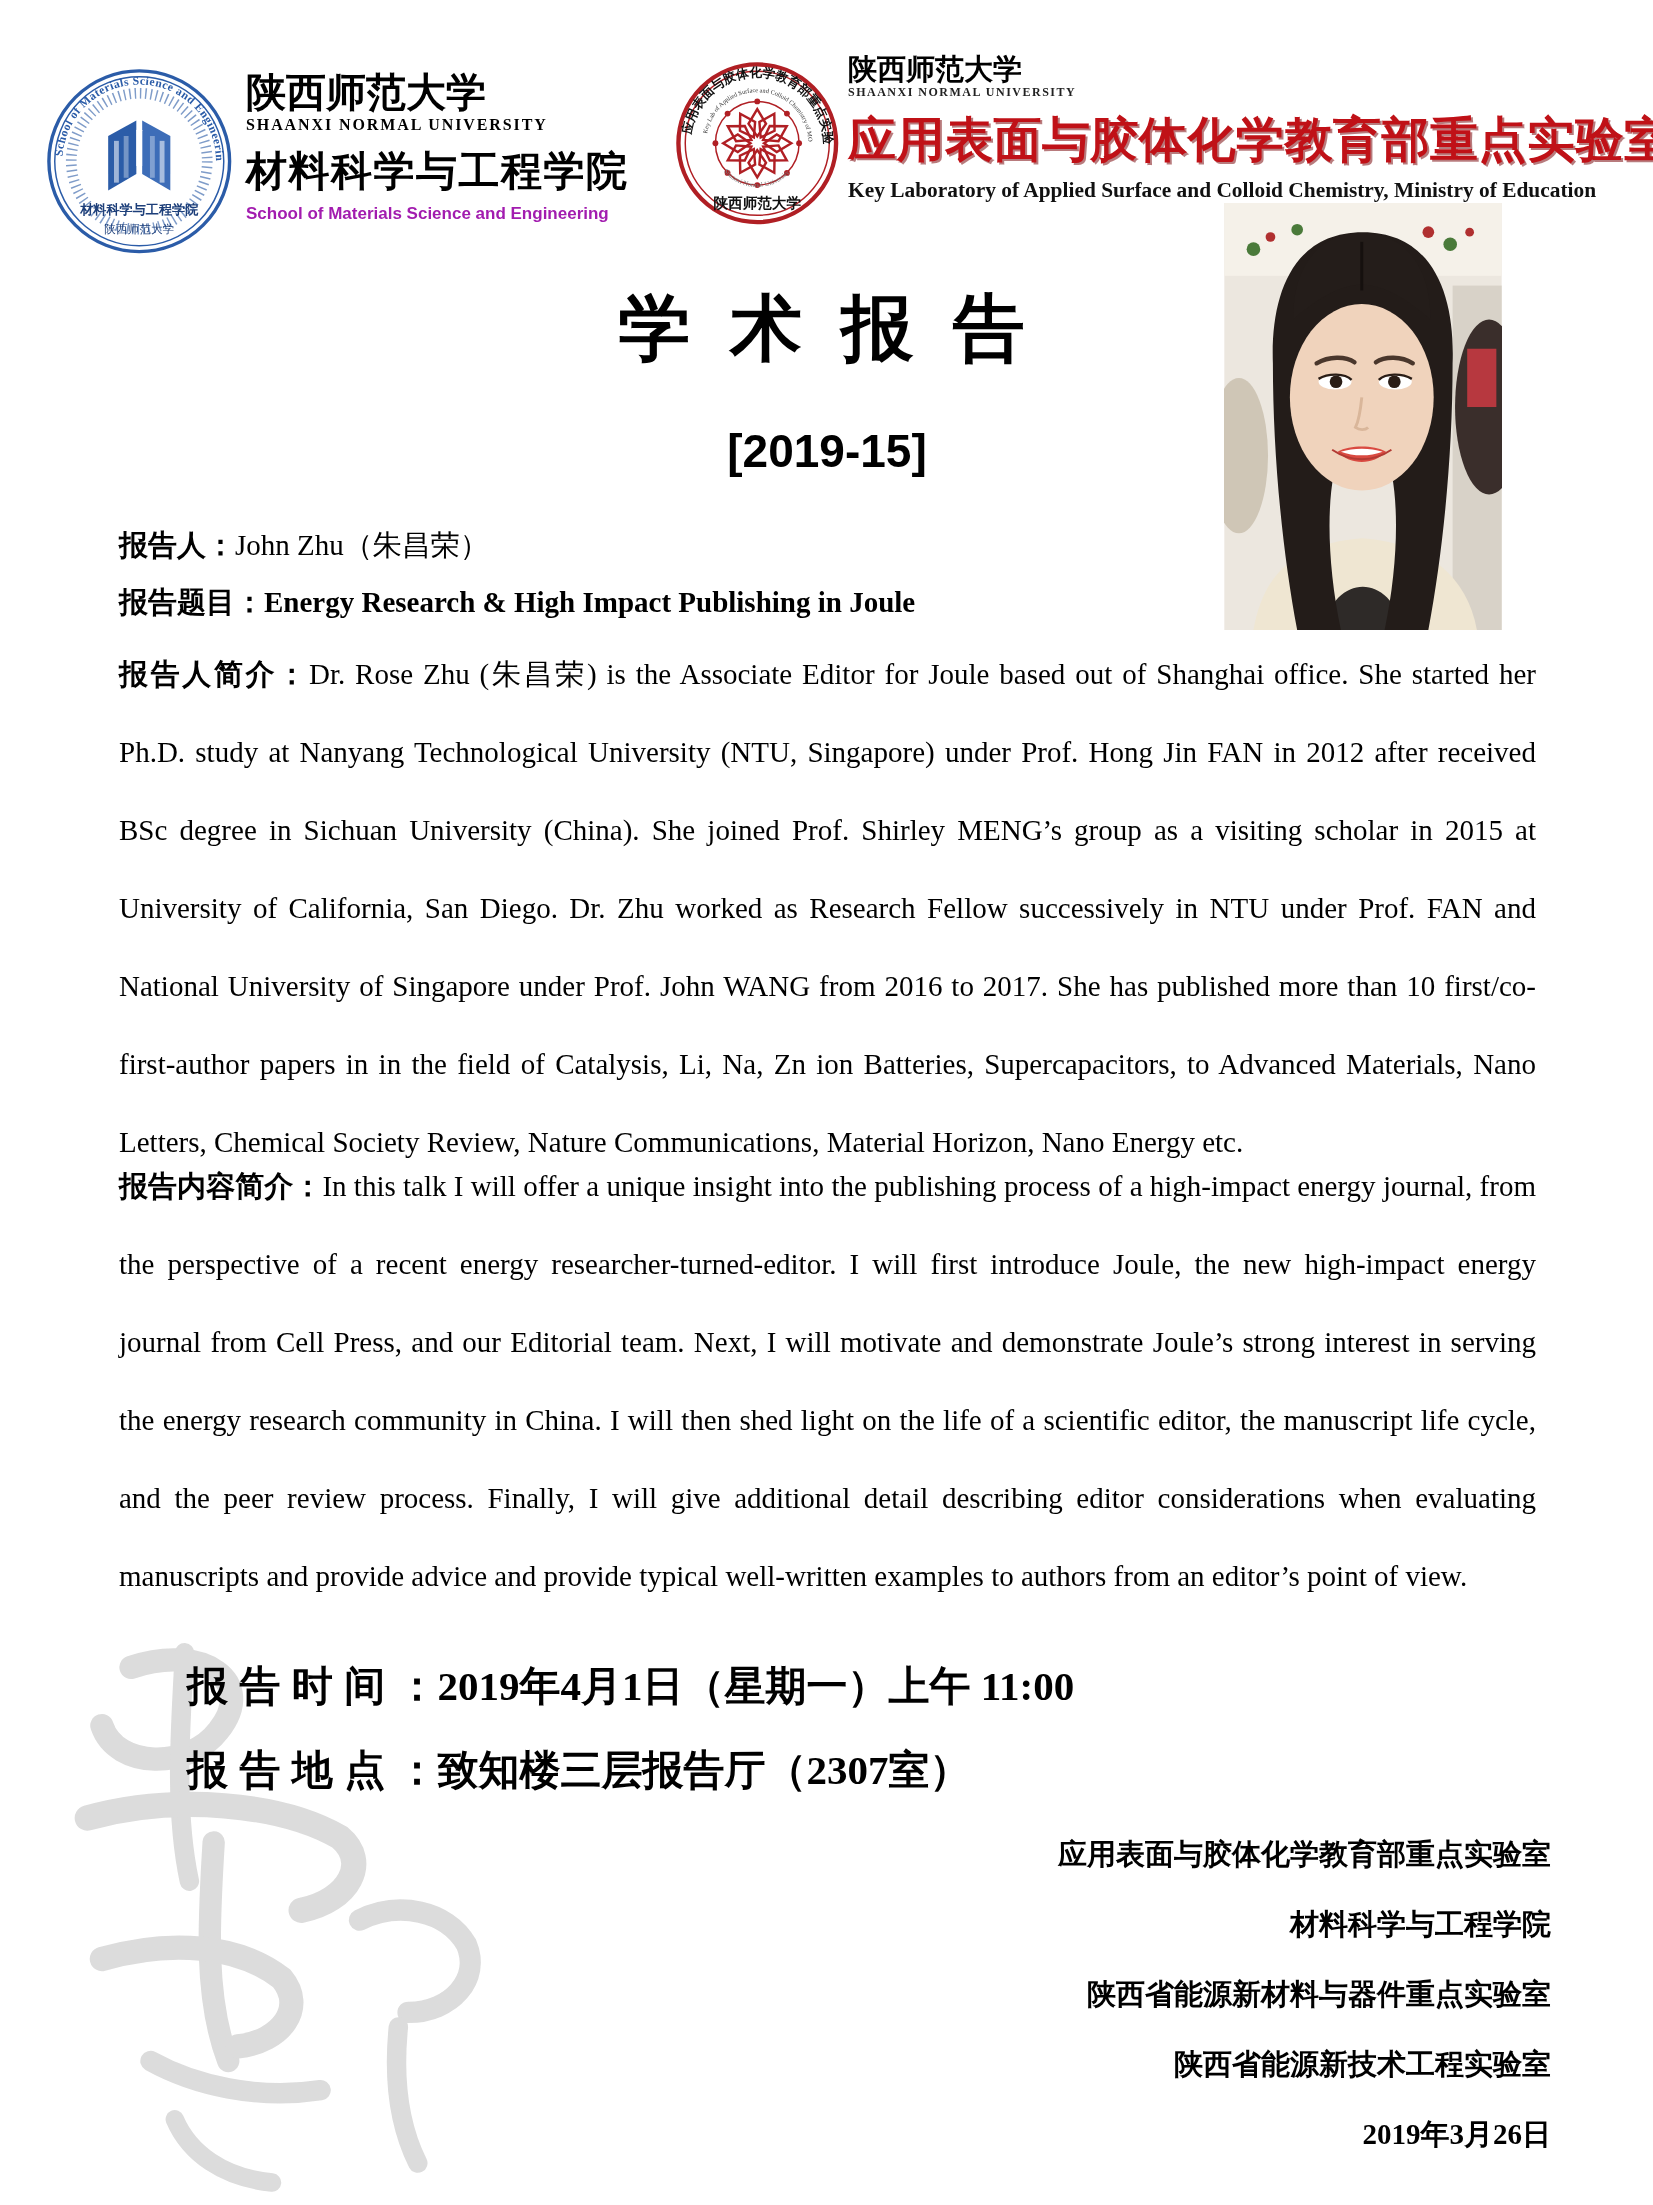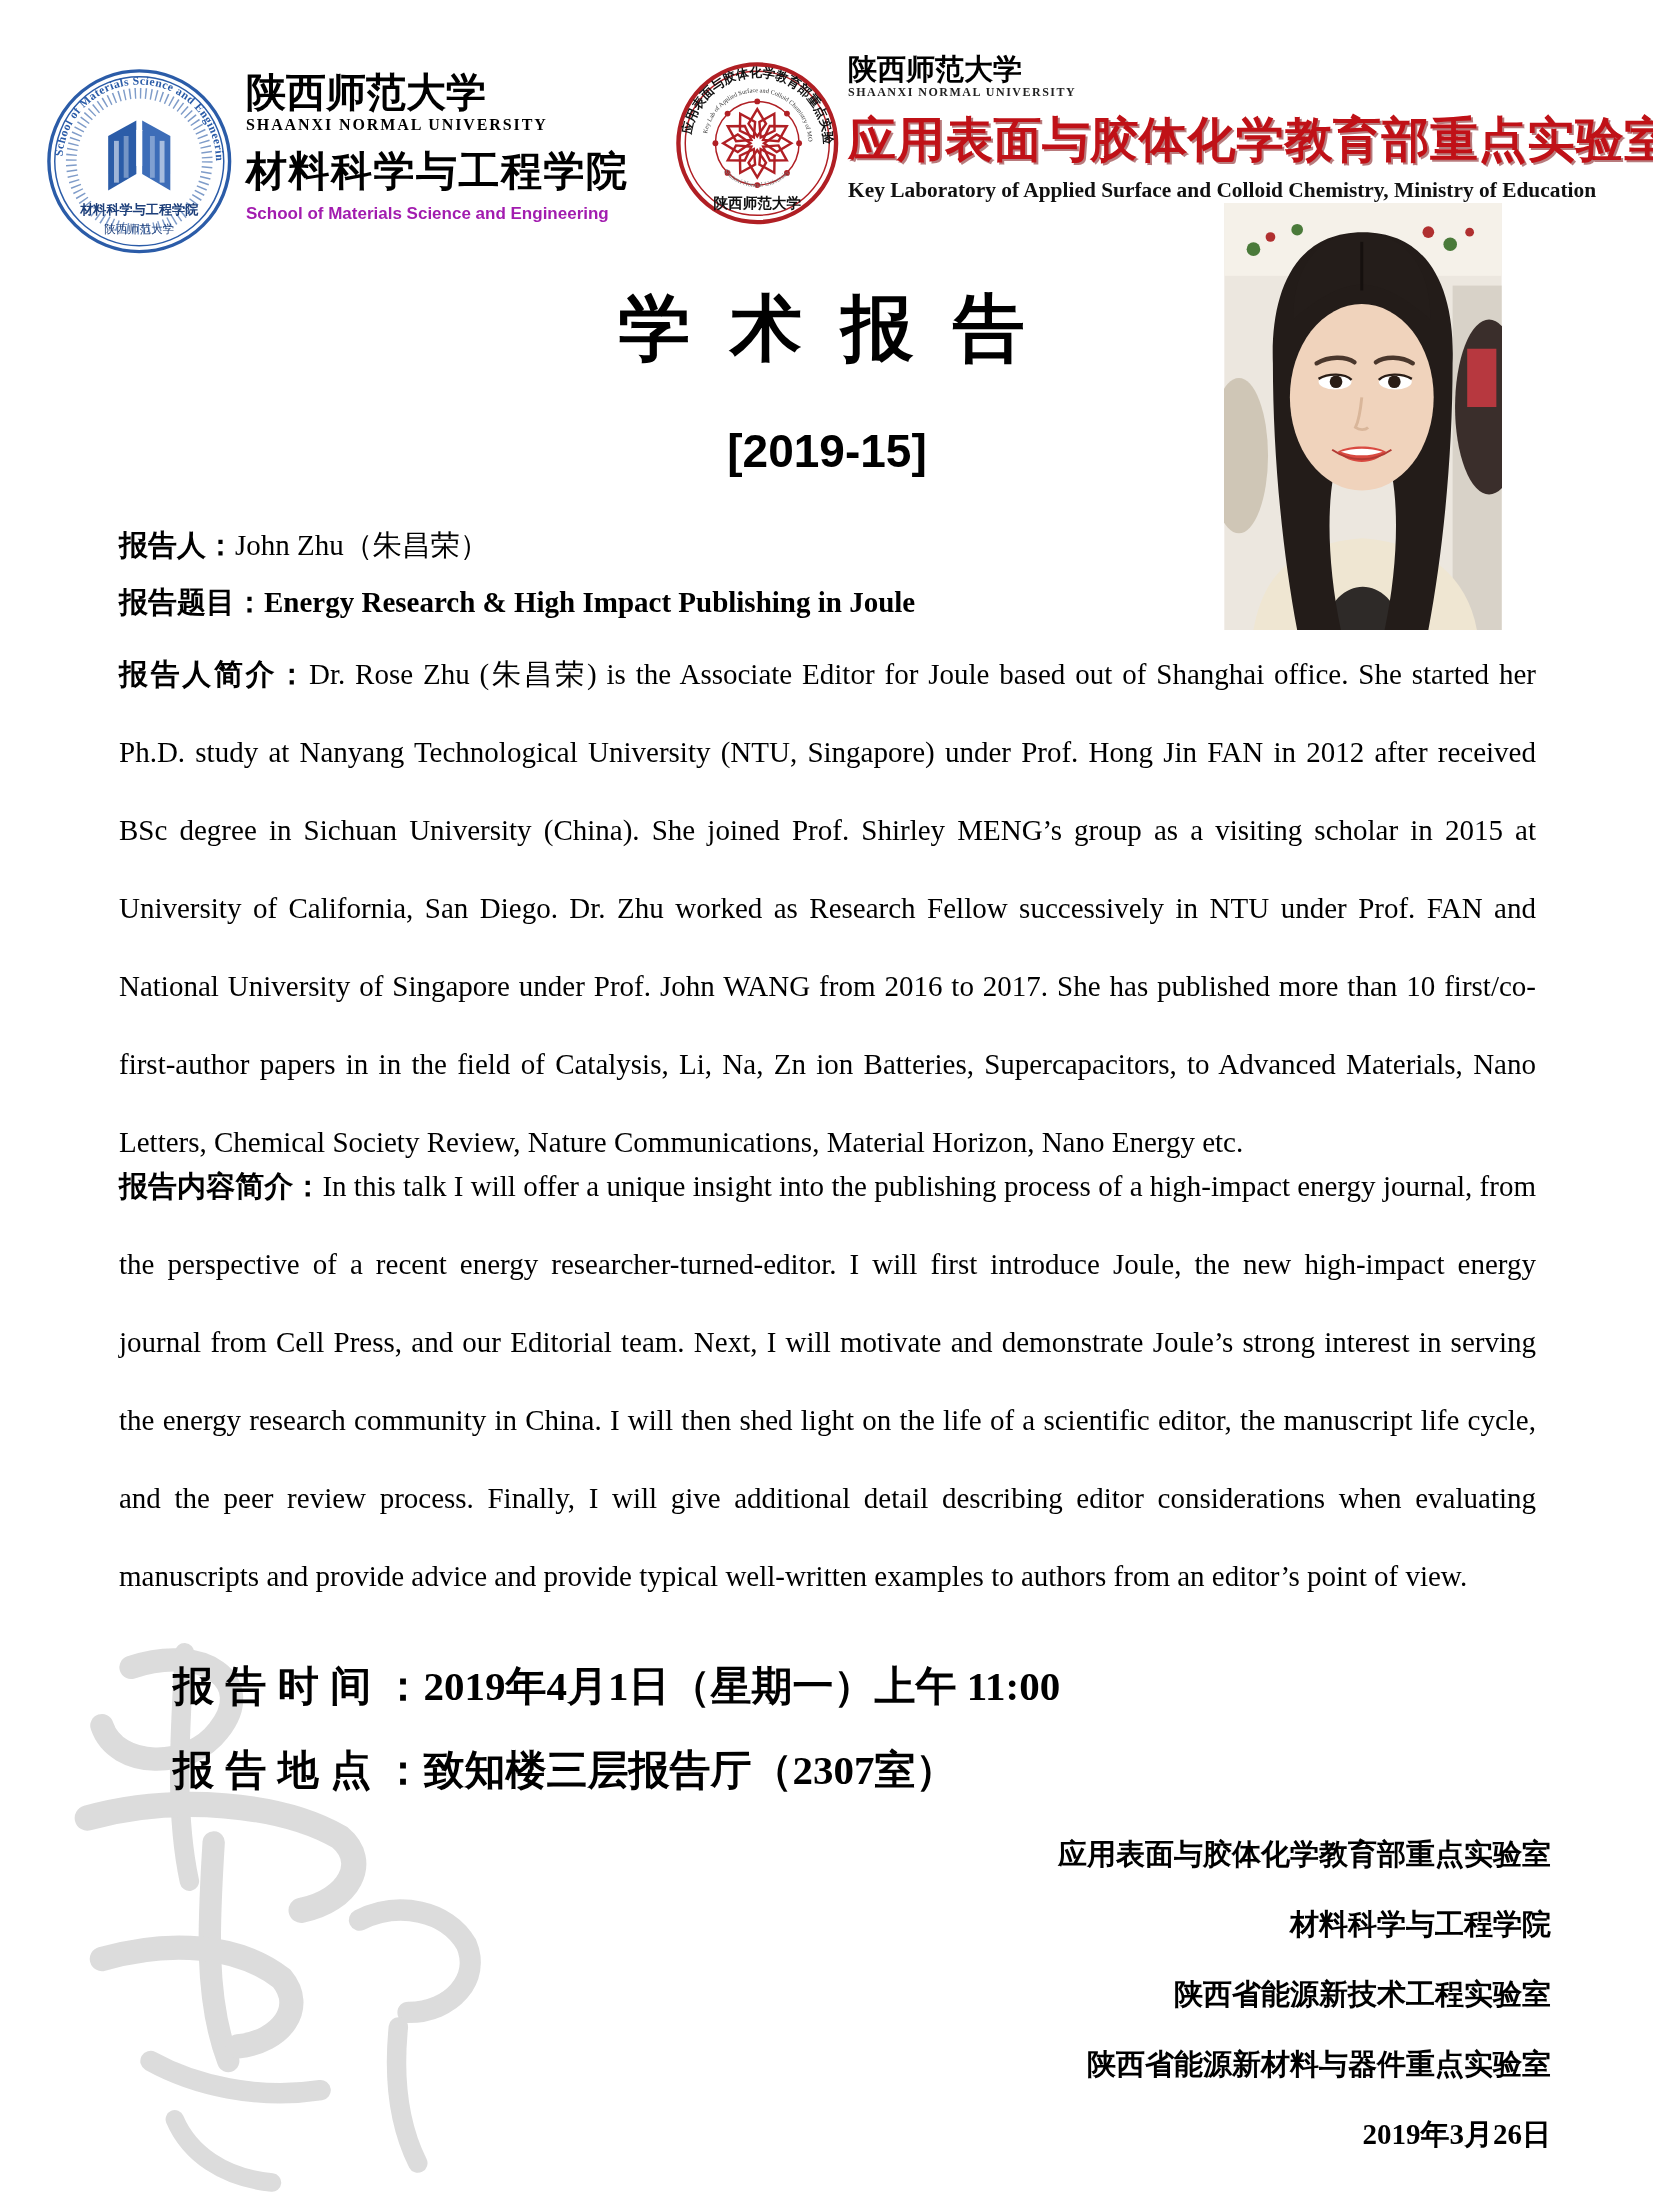--- a/index.html
+++ b/index.html
@@ -33,21 +33,21 @@
   .meta-line{left:119px;font-size:29px;}
   .lbl{font-weight:bold;font-family:"Liberation Sans","DejaVu Sans",sans-serif;}
   .val-serif{font-family:"Liberation Serif","DejaVu Serif",serif;}
   .bold{font-weight:bold;}
 
   
   .para{left:119px;width:1417px;font-size:29px;line-height:78px;text-align:justify;text-justify:inter-word;}
   .para .lbl{font-size:29px;}
 
   
-  .sched{left:173px;font-size:41px;font-weight:bold;}
+  .sched{left:173px;font-size:41px;font-weight:bold;padding-left:14px;}
   .sched .lbl{font-size:41px;}
 
   
   .welcome{left:164px;top:1905px;font-size:78px;font-weight:900;
            font-family:"Liberation Sans","DejaVu Sans",sans-serif;letter-spacing:1px;}
   .orgcol{right:103px;top:1819px;text-align:right;font-size:29px;font-weight:bold;line-height:70px;}
 
   .photo-box{left:1224px;top:203px;width:278px;height:427px;}
   .seal-box{overflow:visible;}
   .wm{left:29px;top:1609px;opacity:.85;}
@@ -227,19 +227,19 @@
     <span class="lbl">报 告 时 间 ：</span><span class="val-serif bold">2019年4月1日（星期一）上午 11:00</span>
   </div>
   <div class="abs sched nowrap" style="top:1743px">
     <span class="lbl">报 告 地 点 ：</span><span class="val-serif bold">致知楼三层报告厅（2307室）</span>
   </div>
 
 
   <div class="abs orgcol">
     <div class="nowrap">应用表面与胶体化学教育部重点实验室</div>
     <div class="nowrap">材料科学与工程学院</div>
+    <div class="nowrap">陕西省能源新材料与器件重点实验室</div>
     <div class="nowrap">陕西省能源新技术工程实验室</div>
-    <div class="nowrap">陕西省能源新材料与器件重点实验室</div>
     <div class="nowrap">2019年3月26日</div>
   </div>
 
 </div>
 
 
 </body></html>

